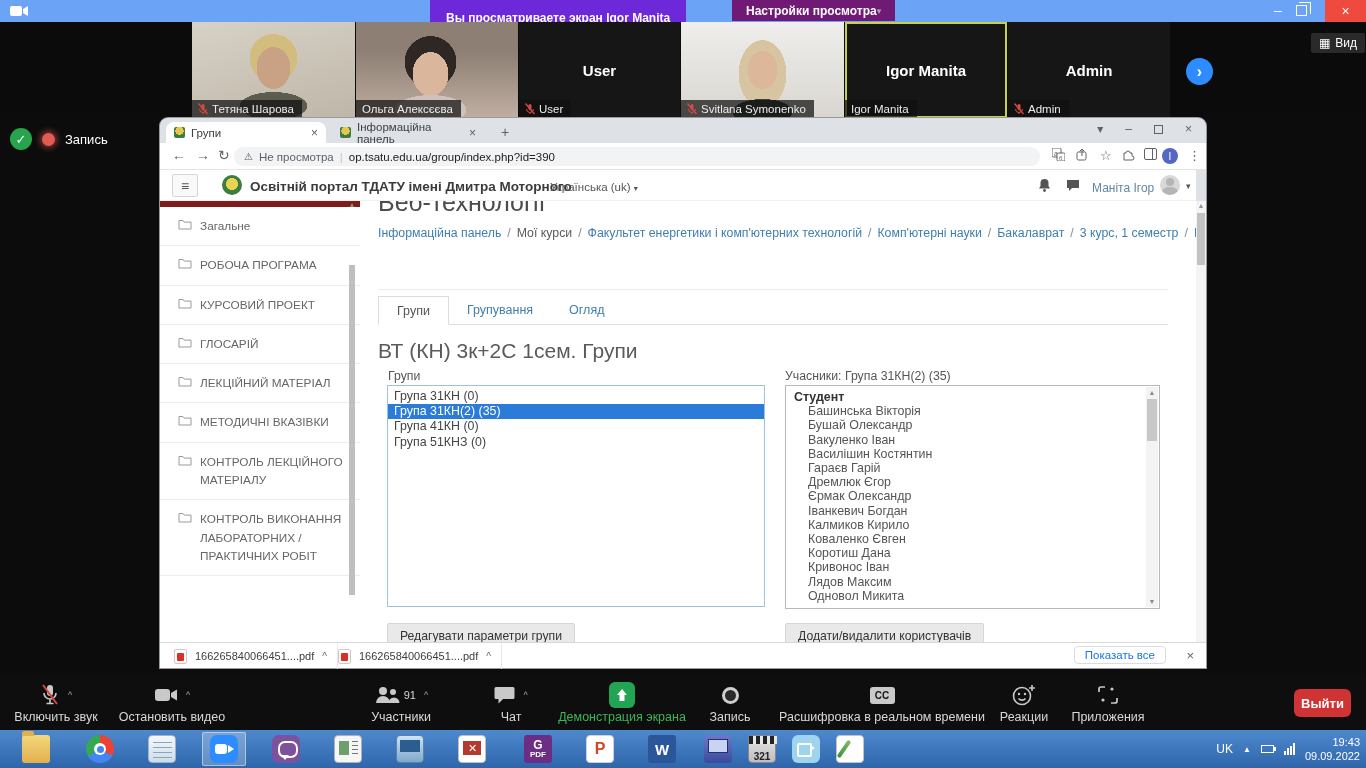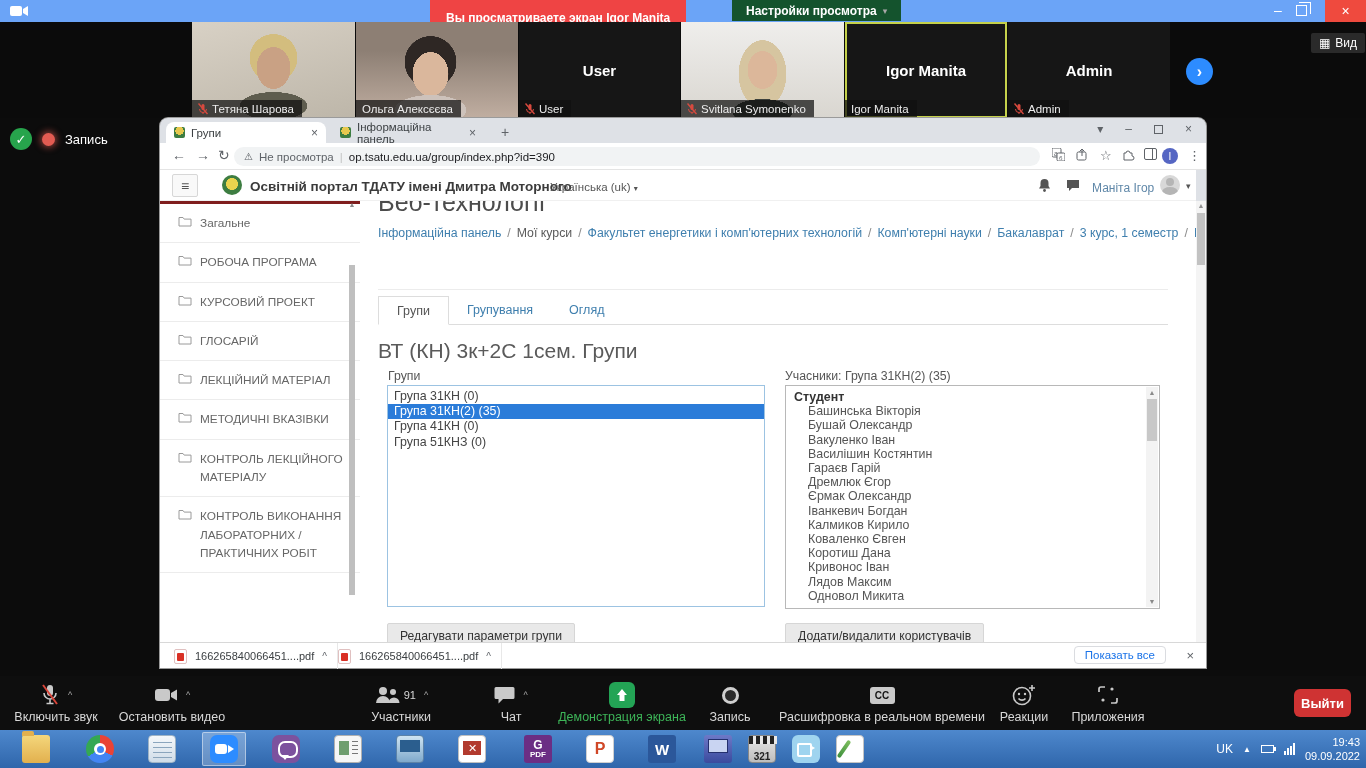--- a/index.html
+++ b/index.html
@@ -3,24 +3,24 @@
 <meta charset="utf-8">
 <style>
   * { margin:0; padding:0; box-sizing:border-box; }
   html,body { width:1366px; height:768px; overflow:hidden; }
   body { font-family:"Liberation Sans","DejaVu Sans",sans-serif; background:#000; position:relative; }
   #root { position:absolute; inset:0; width:1366px; height:768px; background:#0c0c0c; }
 
   
   .ztop { position:absolute; left:0; top:0; width:1366px; height:22px; background:#6ba4f7; }
   .zapp-ic { position:absolute; left:10px; top:4px; width:18px; height:14px; }
-  .zbanner { position:absolute; left:430px; top:0; height:35px; background:#ef4444; color:#fff;
+  .zbanner { position:absolute; left:430px; top:0; height:35px; background:#6d28d9; color:#fff;
              font-size:12px; font-weight:bold; display:flex; align-items:center; padding:0 16px; }
-  .zsettings { position:absolute; left:732px; top:0; height:21px; background:#14532d; color:#fff;
-               font-size:12px; font-weight:bold; display:flex; align-items:center; gap:6px; padding:0 14px; cursor:pointer; }
+  .zsettings { position:absolute; left:732px; top:0; height:21px; background:#701a75; color:#fff;
+               font-size:12px; font-weight:bold; display:flex; align-items:center; padding:0 14px; cursor:pointer; }
   .wmin { position:absolute; left:1262px; top:0; width:32px; height:22px; color:#fff; text-align:center; line-height:20px; font-size:14px; }
   .wrestore { position:absolute; left:1296px; top:5px; width:11px; height:11px; border:1px solid #fff; }
   .wrestore:before { content:""; position:absolute; left:2px; top:-4px; width:11px; height:11px; border:1px solid #fff; border-bottom:none; border-left:none; }
   .wclose { position:absolute; left:1325px; top:0; width:41px; height:22px; background:#ef4a3e; color:#fff;
             display:flex; align-items:center; justify-content:center; font-size:14px; }
 
   
   .strip { position:absolute; left:0; top:22px; width:1366px; height:96px; background:#0b0b0b; }
   .tile { position:absolute; top:22px; height:96px; background:#161616; overflow:hidden; }
   .tile .center-name { position:absolute; inset:0; display:flex; align-items:center; justify-content:center;
@@ -96,21 +96,21 @@
   .pg-scroll .arr { width:10px; height:10px; font-size:7px; color:#909090; text-align:center; line-height:10px; }
   .pg-thumb { position:absolute; left:1px; top:12px; width:8px; height:52px; background:#c2c2c2; }
 
   
   .mcontent { position:absolute; left:0; top:52px; width:1036px; height:472px; background:#fff; overflow:hidden; }
   .cut-title { position:absolute; left:218px; top:18px; font-size:25px; color:#4c4c4c; z-index:4; }
   
   .msidebar { position:absolute; left:0; top:31px; width:200px; height:441px; background:#fff; }
   .sb-item { display:flex; gap:8px; padding:10px 14px 10px 18px; border-bottom:1px solid #ececec;
              font-size:11.8px; color:#666; line-height:1.55; align-items:flex-start; }
-  .sb-item:first-child { border-top:3px solid #7f1d1d; }
+  .sb-item:first-child { border-top:6px solid #7f1d1d; }
   .sb-folder { flex:0 0 auto; margin-top:1px; }
   .sb-scroll { position:absolute; right:4px; top:0; width:8px; height:441px; }
   .sb-scroll .arr { font-size:7px; color:#8a8a8a; text-align:center; }
   .sb-thumb { position:absolute; left:1px; top:64px; width:6px; height:330px; background:#bfbfbf; }
 
   .mmain { position:absolute; left:218px; top:31px; width:790px; height:441px; }
   .crumbs { position:absolute; left:0; top:21px; width:705px; font-size:12.3px; line-height:1.8; color:#5a5a5a; }
   .crumb-g { white-space:nowrap; }
   .crumbs .sep { color:#8a8a8a; padding:0 6px; }
   .crumbs .lnk { color:#3f7fae; text-decoration:none; }

